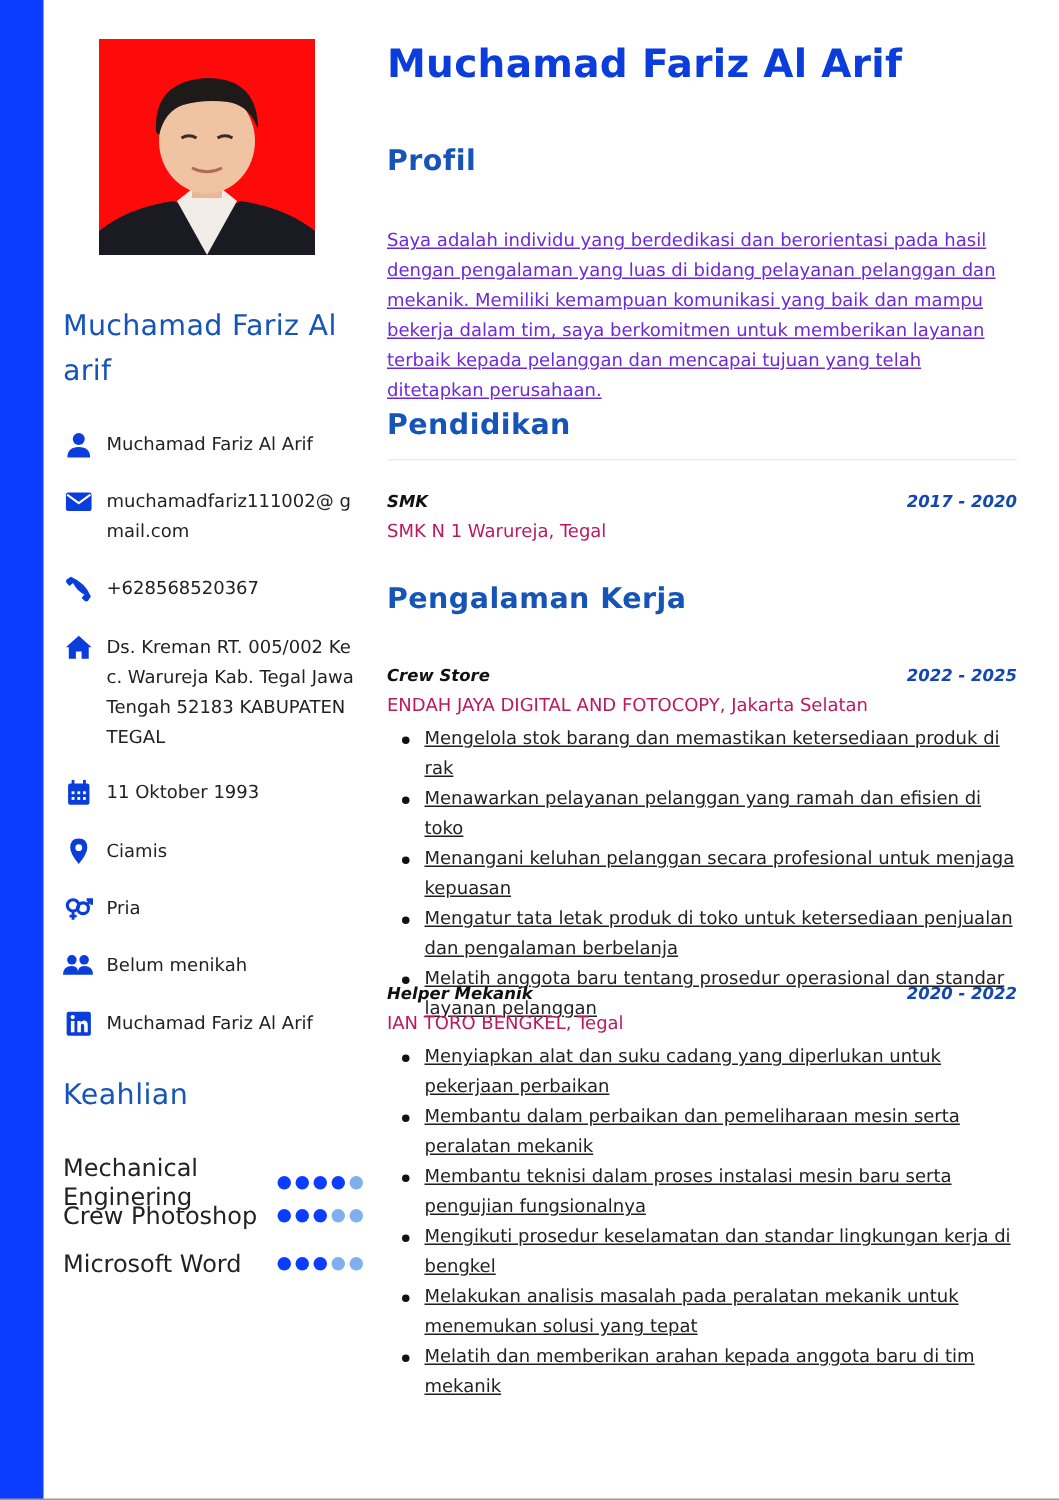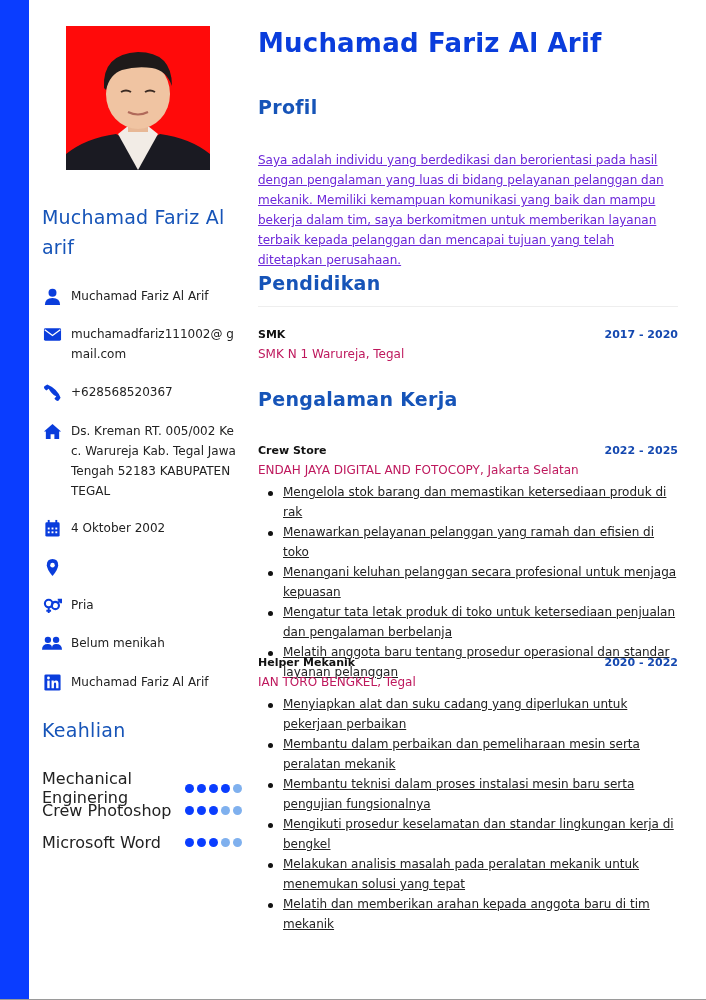--- a/index.html
+++ b/index.html
@@ -27,21 +27,21 @@
     .dots { display: flex; gap: 3px; }
     .dot { width: 9px; height: 9px; border-radius: 50%; }
 
     
     .main { position: absolute; left: 258px; top: 0; width: 422px; }
     .main-title { position: absolute; left: 0; top: 28px; font-size: 26px; font-weight: bold; color: #0a3ddc; white-space: nowrap; letter-spacing: 0.2px; }
     .sec-title { position: absolute; left: 0; font-size: 19px; color: #1654b8; letter-spacing: 0.3px; }
     .profile-text { position: absolute; left: 0; top: 150px; width: 418px; font-size: 12px; line-height: 20px; color: #6d28d9; text-decoration: underline; }
     .divider { position: absolute; left: 0; top: 306px; width: 420px; height: 1px; background: #eeeeee; }
 
-    .entry-head { position: absolute; left: 0; width: 420px; display: flex; justify-content: space-between; align-items: center; }
+    .entry-head { position: absolute; left: 0; width: 420px; display: flex; justify-content: space-between; align-items: center; font-style: italic; }
     .entry-role { font-size: 11px; font-weight: bold; color: #111; }
     .entry-date { font-size: 11px; font-weight: bold; color: #1448b0; }
     .entry-org { position: absolute; left: 0; font-size: 12px; color: #be185d; white-space: nowrap; }
 
     .bullets { position: absolute; left: 8px; width: 414px; list-style: none; text-decoration: underline; }
     .bullets li { position: relative; padding-left: 17px; font-size: 12px; line-height: 20px; color: #222; }
     .bullets li::before { content: ""; position: absolute; left: 2px; top: 9px; width: 5px; height: 5px; border-radius: 50%; background: #111; }
   </style>
 </head>
 <body>
@@ -119,30 +119,31 @@
           <g fill="#fff">
             <rect x="5" y="9" width="2" height="2"></rect>
             <rect x="9" y="9" width="2" height="2"></rect>
             <rect x="13" y="9" width="2" height="2"></rect>
             <rect x="5" y="13" width="2" height="2"></rect>
             <rect x="9" y="13" width="2" height="2"></rect>
             <rect x="13" y="13" width="2" height="2"></rect>
           </g>
         </svg>
     </span>
-    <span class="txt">4 Oktober 2002</span>
+    <span class="txt">11 Oktober 1993</span>
   </div>
 
   <div class="contact" style="top:557px">
     <span class="ic">
       <svg viewBox="0 0 20 20">
           <path d="M10 1 Q16 1 16 7.5 Q16 11.5 10 19 Q4 11.5 4 7.5 Q4 1 10 1 Z" fill="#0a3ddc"></path>
           <circle cx="10" cy="7.5" r="2.4" fill="#fff"></circle>
         </svg>
     </span>
+    <span class="txt">Ciamis</span>
   </div>
 
   <div class="contact" style="top:595px">
     <span class="ic">
       <svg viewBox="0 0 20 20">
           <circle cx="6" cy="8" r="4" stroke="#0a3ddc" stroke-width="2.2" fill="none"></circle>
           <path d="M6 12 L6 18 M3.5 15.5 L8.5 15.5" stroke="#0a3ddc" stroke-width="2"></path>
           <circle cx="13" cy="10" r="3.8" stroke="#0a3ddc" stroke-width="2.2" fill="none"></circle>
           <path d="M15.5 7.5 L19 4 M15.5 4 L19 4 L19 7.5" stroke="#0a3ddc" stroke-width="2" fill="none"></path>
         </svg>

